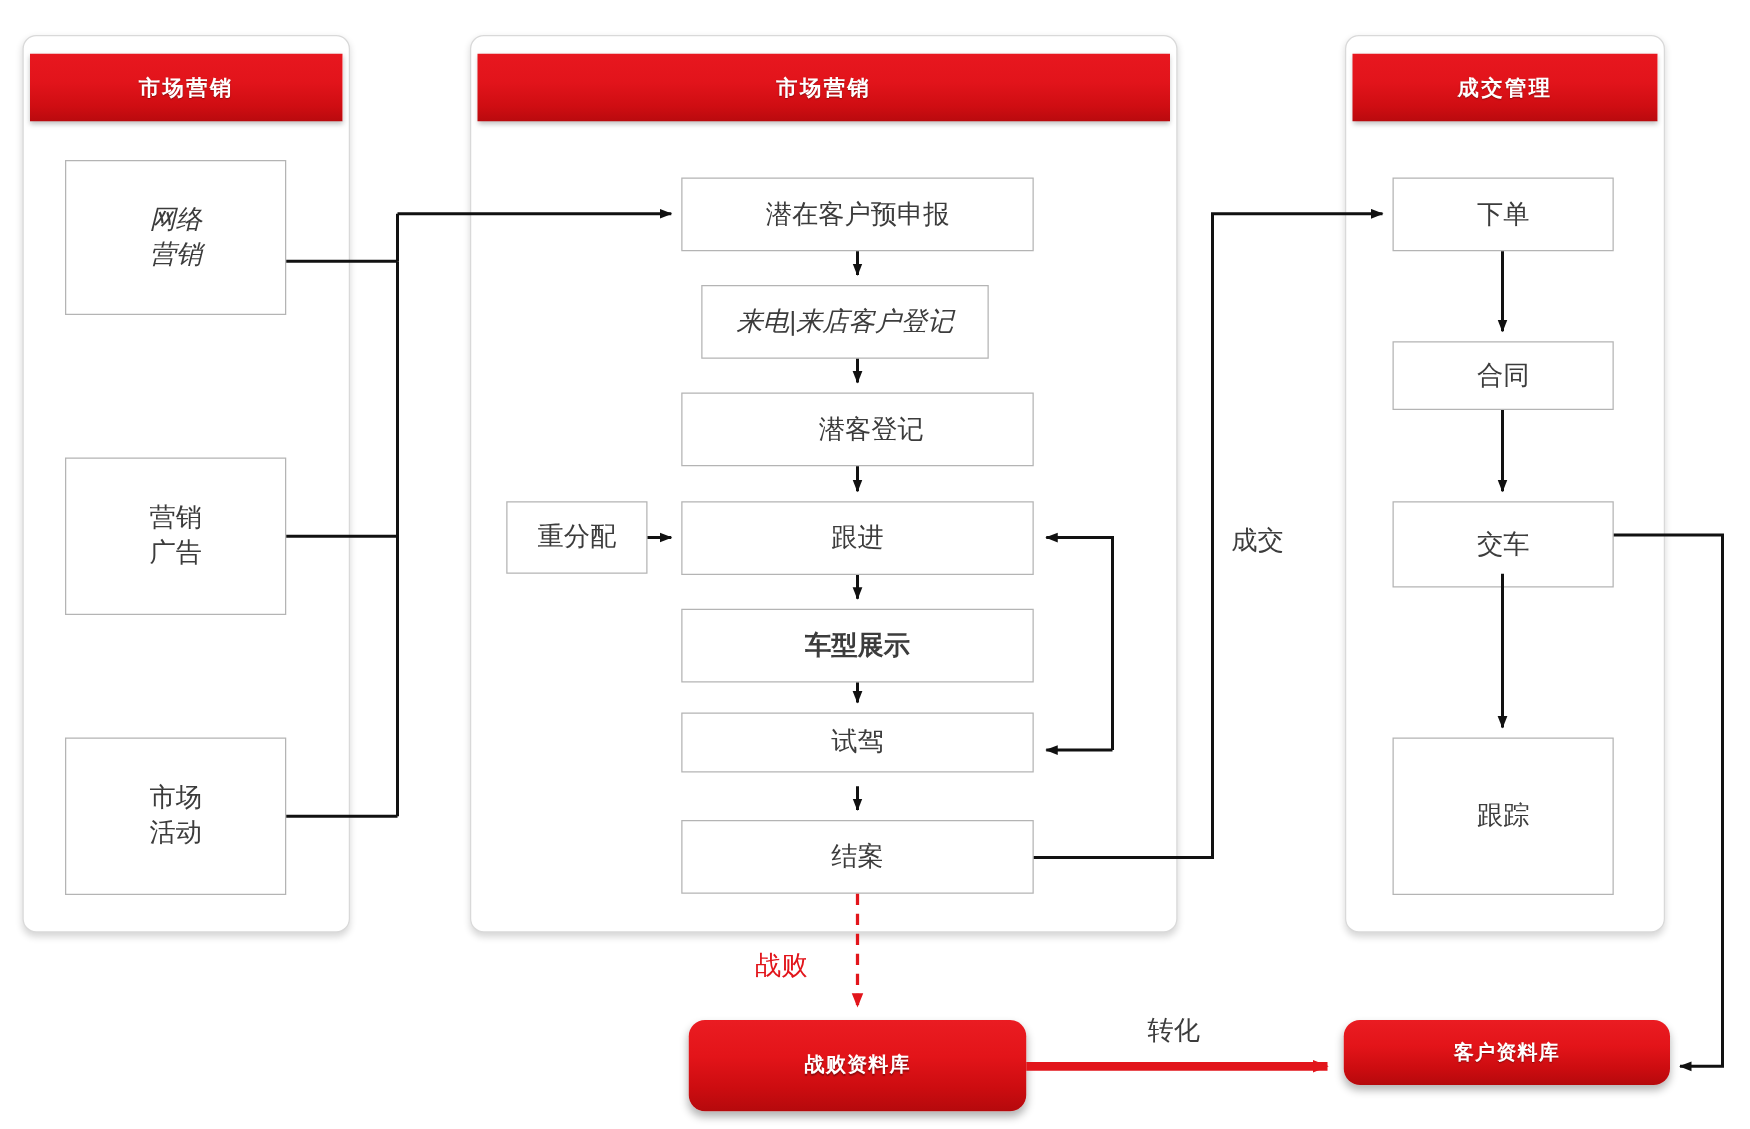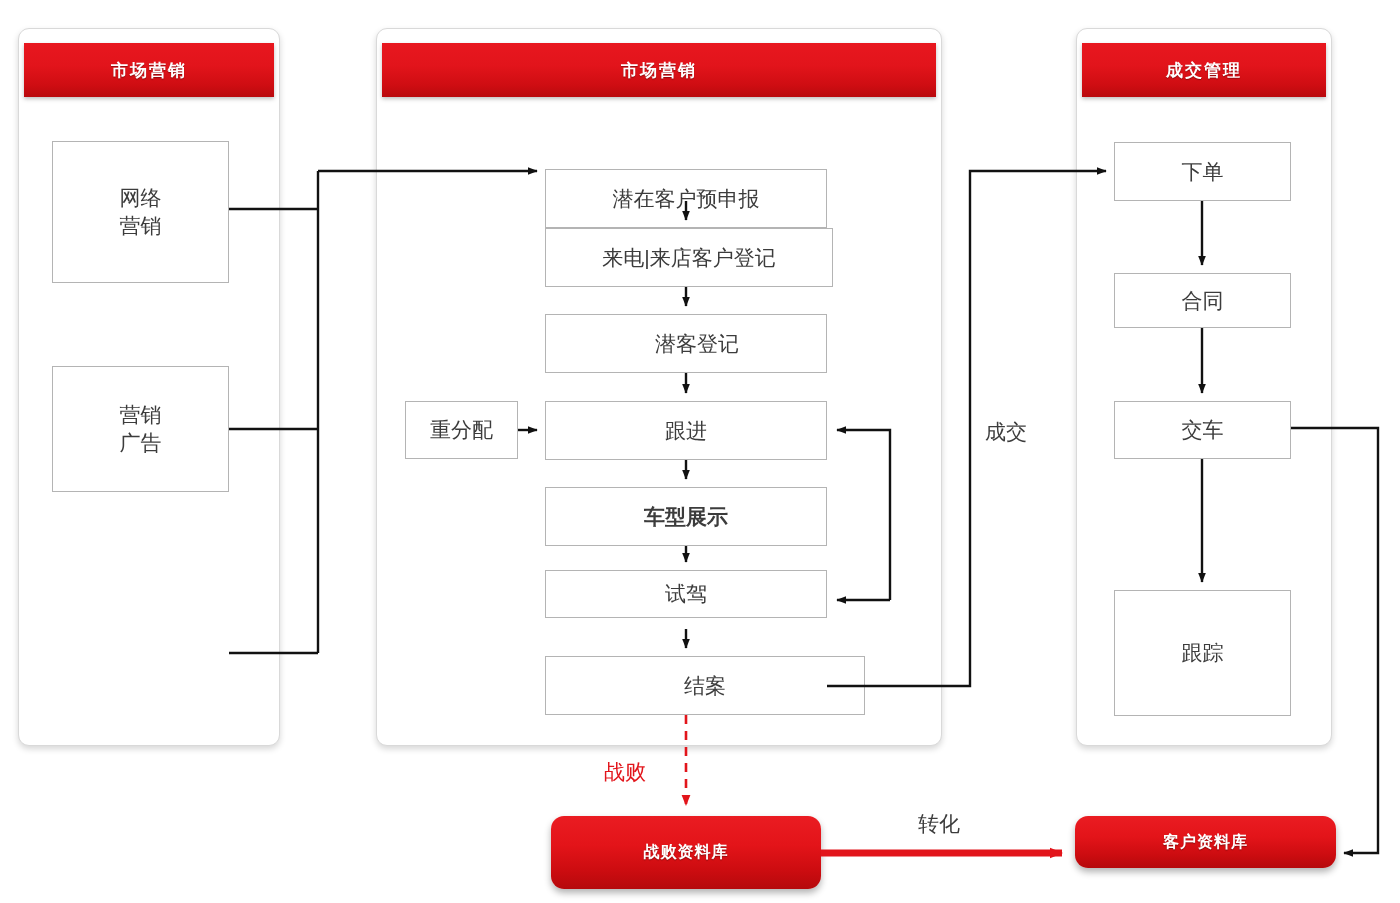--- a/index.html
+++ b/index.html
@@ -85,48 +85,50 @@
       <span>市场营销</span>
     </div>
   </div>
 
   <div class="panel" style="left:1076px;top:28px;width:256px;height:718px;">
     <div class="panel-head" style="top:14px;left:5px;right:5px;">
       <span>成交管理</span>
     </div>
   </div>
 
-  <div class="node" style="left:52px;top:141px;width:177px;height:142px;">网络
+  <div class="node" style="left:52px;top:128px;width:177px;height:124px;font-style:italic;">网络
 营销</div>
 
   <div class="node" style="left:52px;top:366px;width:177px;height:126px;">营销
 广告</div>
 
+  <div class="node" style="left:52px;top:590px;width:177px;height:126px;">市场
+活动</div>
 
   <div class="node" style="left:405px;top:401px;width:113px;height:58px;">重分配</div>
 
-  <div class="node" style="left:545px;top:142px;width:282px;height:59px;margin-top:27px;">潜在客户预申报</div>
+  <div class="node" style="left:545px;top:142px;width:282px;height:59px;">潜在客户预申报</div>
 
-  <div class="node" style="left:545px;top:228px;width:288px;height:59px;">来电|来店客户登记</div>
+  <div class="node" style="left:561px;top:228px;width:230px;height:59px;font-style:italic;">来电|来店客户登记</div>
 
   <div class="node" style="left:545px;top:314px;width:282px;height:59px;padding-left:22px;">潜客登记</div>
 
   <div class="node" style="left:545px;top:401px;width:282px;height:59px;">跟进</div>
 
   <div class="node" style="left:545px;top:487px;width:282px;height:59px;font-weight:bold;">车型展示</div>
 
   <div class="node" style="left:545px;top:570px;width:282px;height:48px;">试驾</div>
 
-  <div class="node" style="left:545px;top:656px;width:320px;height:59px;text-align:right;">结案</div>
+  <div class="node" style="left:545px;top:656px;width:282px;height:59px;text-align:right;">结案</div>
 
   <div class="node" style="left:1114px;top:142px;width:177px;height:59px;">下单</div>
 
   <div class="node" style="left:1114px;top:273px;width:177px;height:55px;">合同</div>
 
-  <div class="node" style="left:1114px;top:401px;width:177px;height:58px;">交车</div>
+  <div class="node" style="left:1114px;top:401px;width:177px;height:69px;">交车</div>
 
   <div class="node" style="left:1114px;top:590px;width:177px;height:126px;">跟踪</div>
 
   <div class="dbnode" style="left:551px;top:816px;width:270px;height:73px;">战败资料库</div>
 
   <div class="dbnode" style="left:1075px;top:816px;width:261px;height:52px;">客户资料库</div>
 
   <div class="elabel" style="left:985px;top:418px;">成交</div>
 
   <div class="elabel red" style="left:604px;top:758px;">战败</div>

